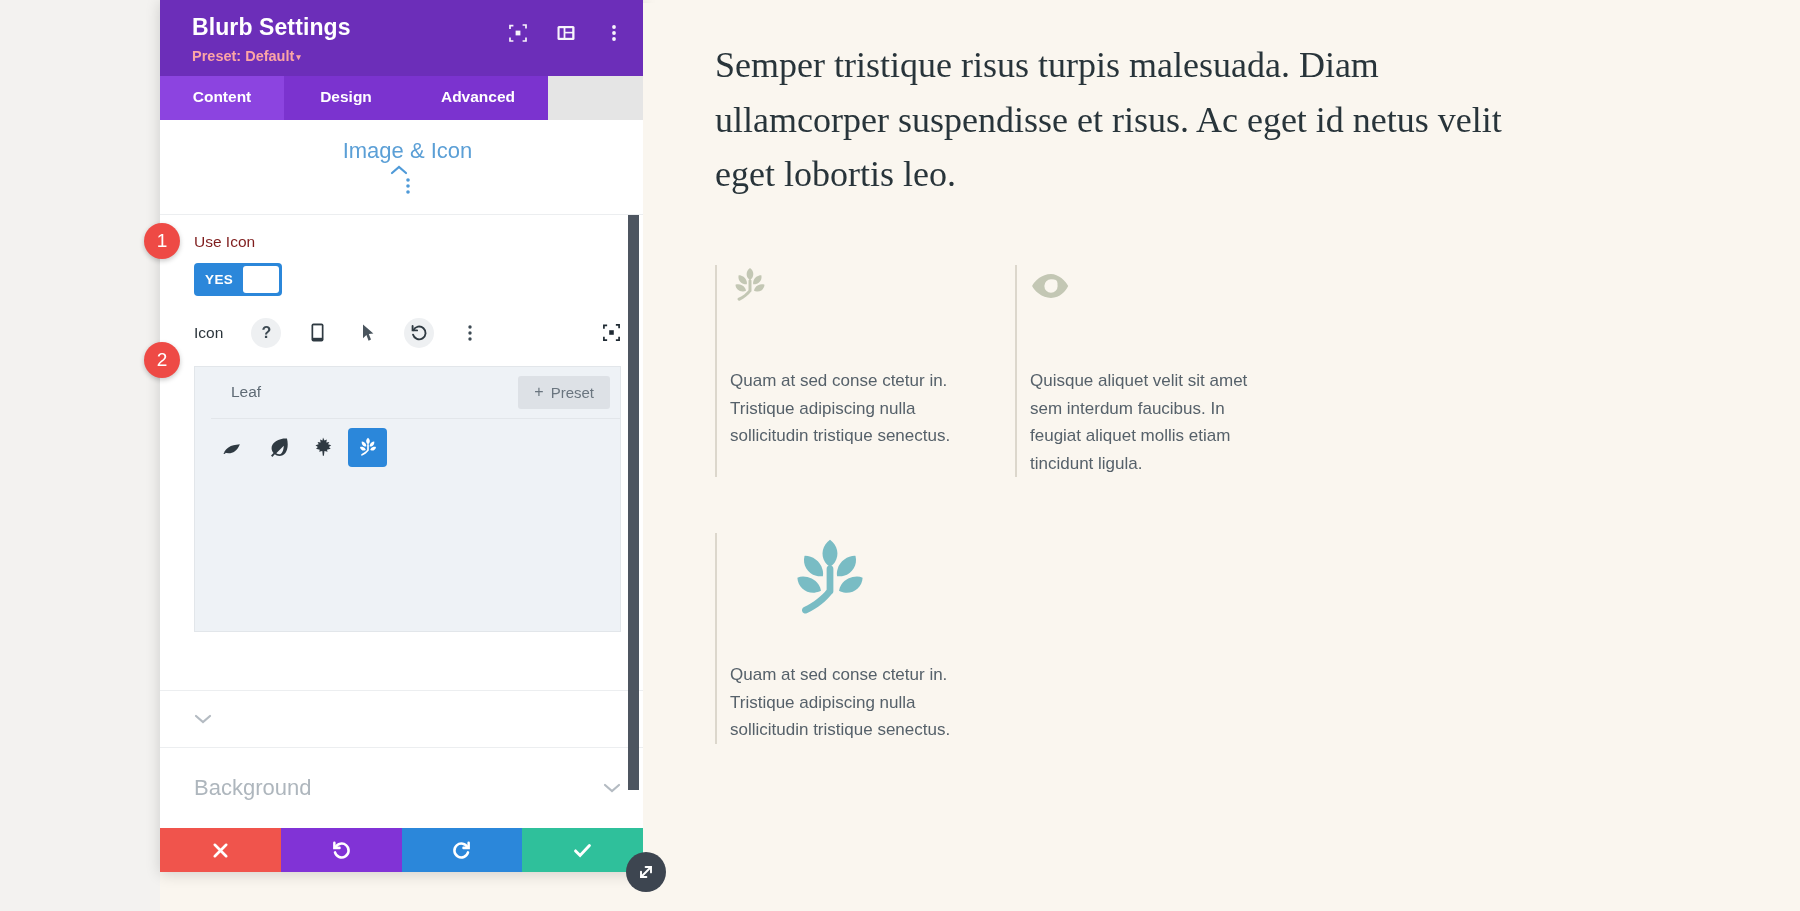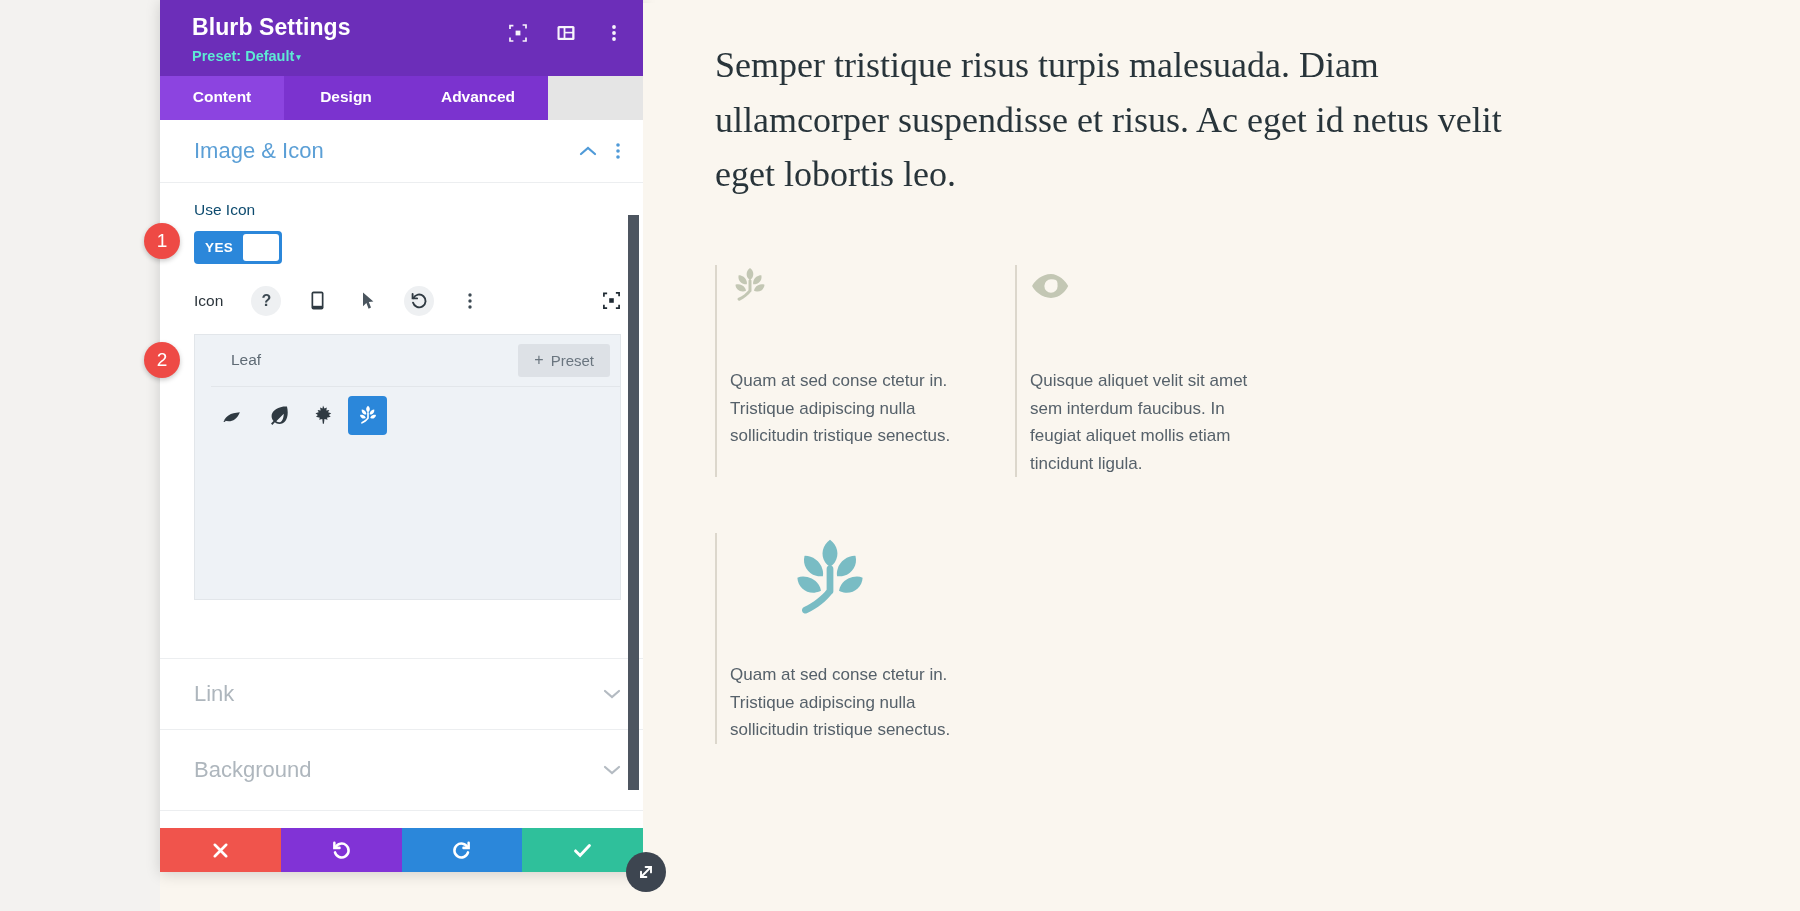--- a/index.html
+++ b/index.html
@@ -27,21 +27,21 @@
   }
   .panel-header {
     background: #6c2eb9; padding: 14px 20px 12px 32px; position: relative;
     flex: 0 0 auto;
   }
   .panel-title {
     color: #ffffff; font-size: 23px; font-weight: bold; letter-spacing: 0.1px;
     line-height: 1.2;
   }
   .panel-preset {
-    color: #5eead4; font-size: 14.5px; font-weight: bold; margin-top: 6px;
+    color: #fca5a5; font-size: 14.5px; font-weight: bold; margin-top: 6px;
   }
   .panel-preset .caret { font-size: 9px; vertical-align: 1px; margin-left: 2px; }
   .header-icons {
     position: absolute; right: 18px; top: 22px; display: flex; align-items: center; gap: 26px;
   }
   .hdr-ico { width: 22px; height: 22px; display: flex; align-items: center; justify-content: center;
              cursor: pointer; opacity: 0.95; }
   .hdr-ico svg { display: block; }
 
   .panel-tabs { display: flex; background: #e5e5e5; flex: 0 0 auto; }
@@ -51,29 +51,30 @@
   }
   .tab:nth-child(1) { width: 124px; background: #8c44e0; }
   .tab:nth-child(2) { width: 124px; }
   .tab:nth-child(3) { width: 140px; }
 
   .panel-body { flex: 1 1 auto; position: relative; overflow: hidden; background: #ffffff; }
 
   .section-hdr {
     display: flex; align-items: center; padding: 18px 22px 18px 34px;
     border-bottom: 1px solid #eceef0;
+    flex-direction: column;
   }
   .section-hdr .st {
     flex: 1 1 auto; color: #5b9fd6; font-size: 22px; font-weight: 400;
   }
   .section-hdr .chev { color: #4f9ad8; margin-right: 18px; cursor: pointer; display:flex; }
   .section-hdr .dots { color: #4f9ad8; cursor: pointer; display:flex; }
 
   .field-block { padding: 18px 22px 6px 34px; }
-  .field-label { font-size: 15.5px; color: #0c4a6e; margin-bottom: 12px; }
+  .field-label { font-size: 15.5px; color: #7f1d1d; margin-bottom: 12px; }
 
   .toggle {
     width: 88px; height: 33px; background: #2b87da; border-radius: 4px;
     display: flex; align-items: center; cursor: pointer; position: relative;
   }
   .toggle .tx { color: #ffffff; font-size: 13.5px; font-weight: bold; margin-left: 11px; letter-spacing: .4px; }
   .toggle .knob {
     position: absolute; right: 3px; top: 3px; width: 36px; height: 27px;
     background: #ffffff; border-radius: 3px;
   }
@@ -325,21 +326,20 @@
               <path d="M20.7 11.9c-1.7-.7-4.4-.1-5.7 1.9-.3.5-.5 1-.6 1.6.5.3 1.1.5 1.7.5 2.4.2 4.5-1.6 4.6-4z"></path>
               <path d="M12 8.6c-.5 0-.9.4-.9.9v5.6c-1.4 1.7-3.4 3.4-6 4.6-.5.2-.7.8-.5 1.2.2.5.8.7 1.2.5 3-1.4 5.2-3.3 6.8-5.3h.1c.2-.2.2-.5.2-.7V9.5c0-.5-.4-.9-.9-.9z"></path>
             </svg>
           </div>
         </div>
       </div>
 
       <div style="height:58px"></div>
 
       <div class="collapsed-section">
-        <div class="cs-t">Link</div>
         <div class="cs-c">
           <svg width="18" height="12" viewBox="0 0 18 12" fill="none" stroke="#b4bbc2" stroke-width="2.2" stroke-linecap="round">
               <path d="M2 3l7 6 7-6"></path>
             </svg>
         </div>
       </div>
 
       <div class="collapsed-section" style="padding-top:27px;padding-bottom:27px">
         <div class="cs-t">Background</div>
         <div class="cs-c">

